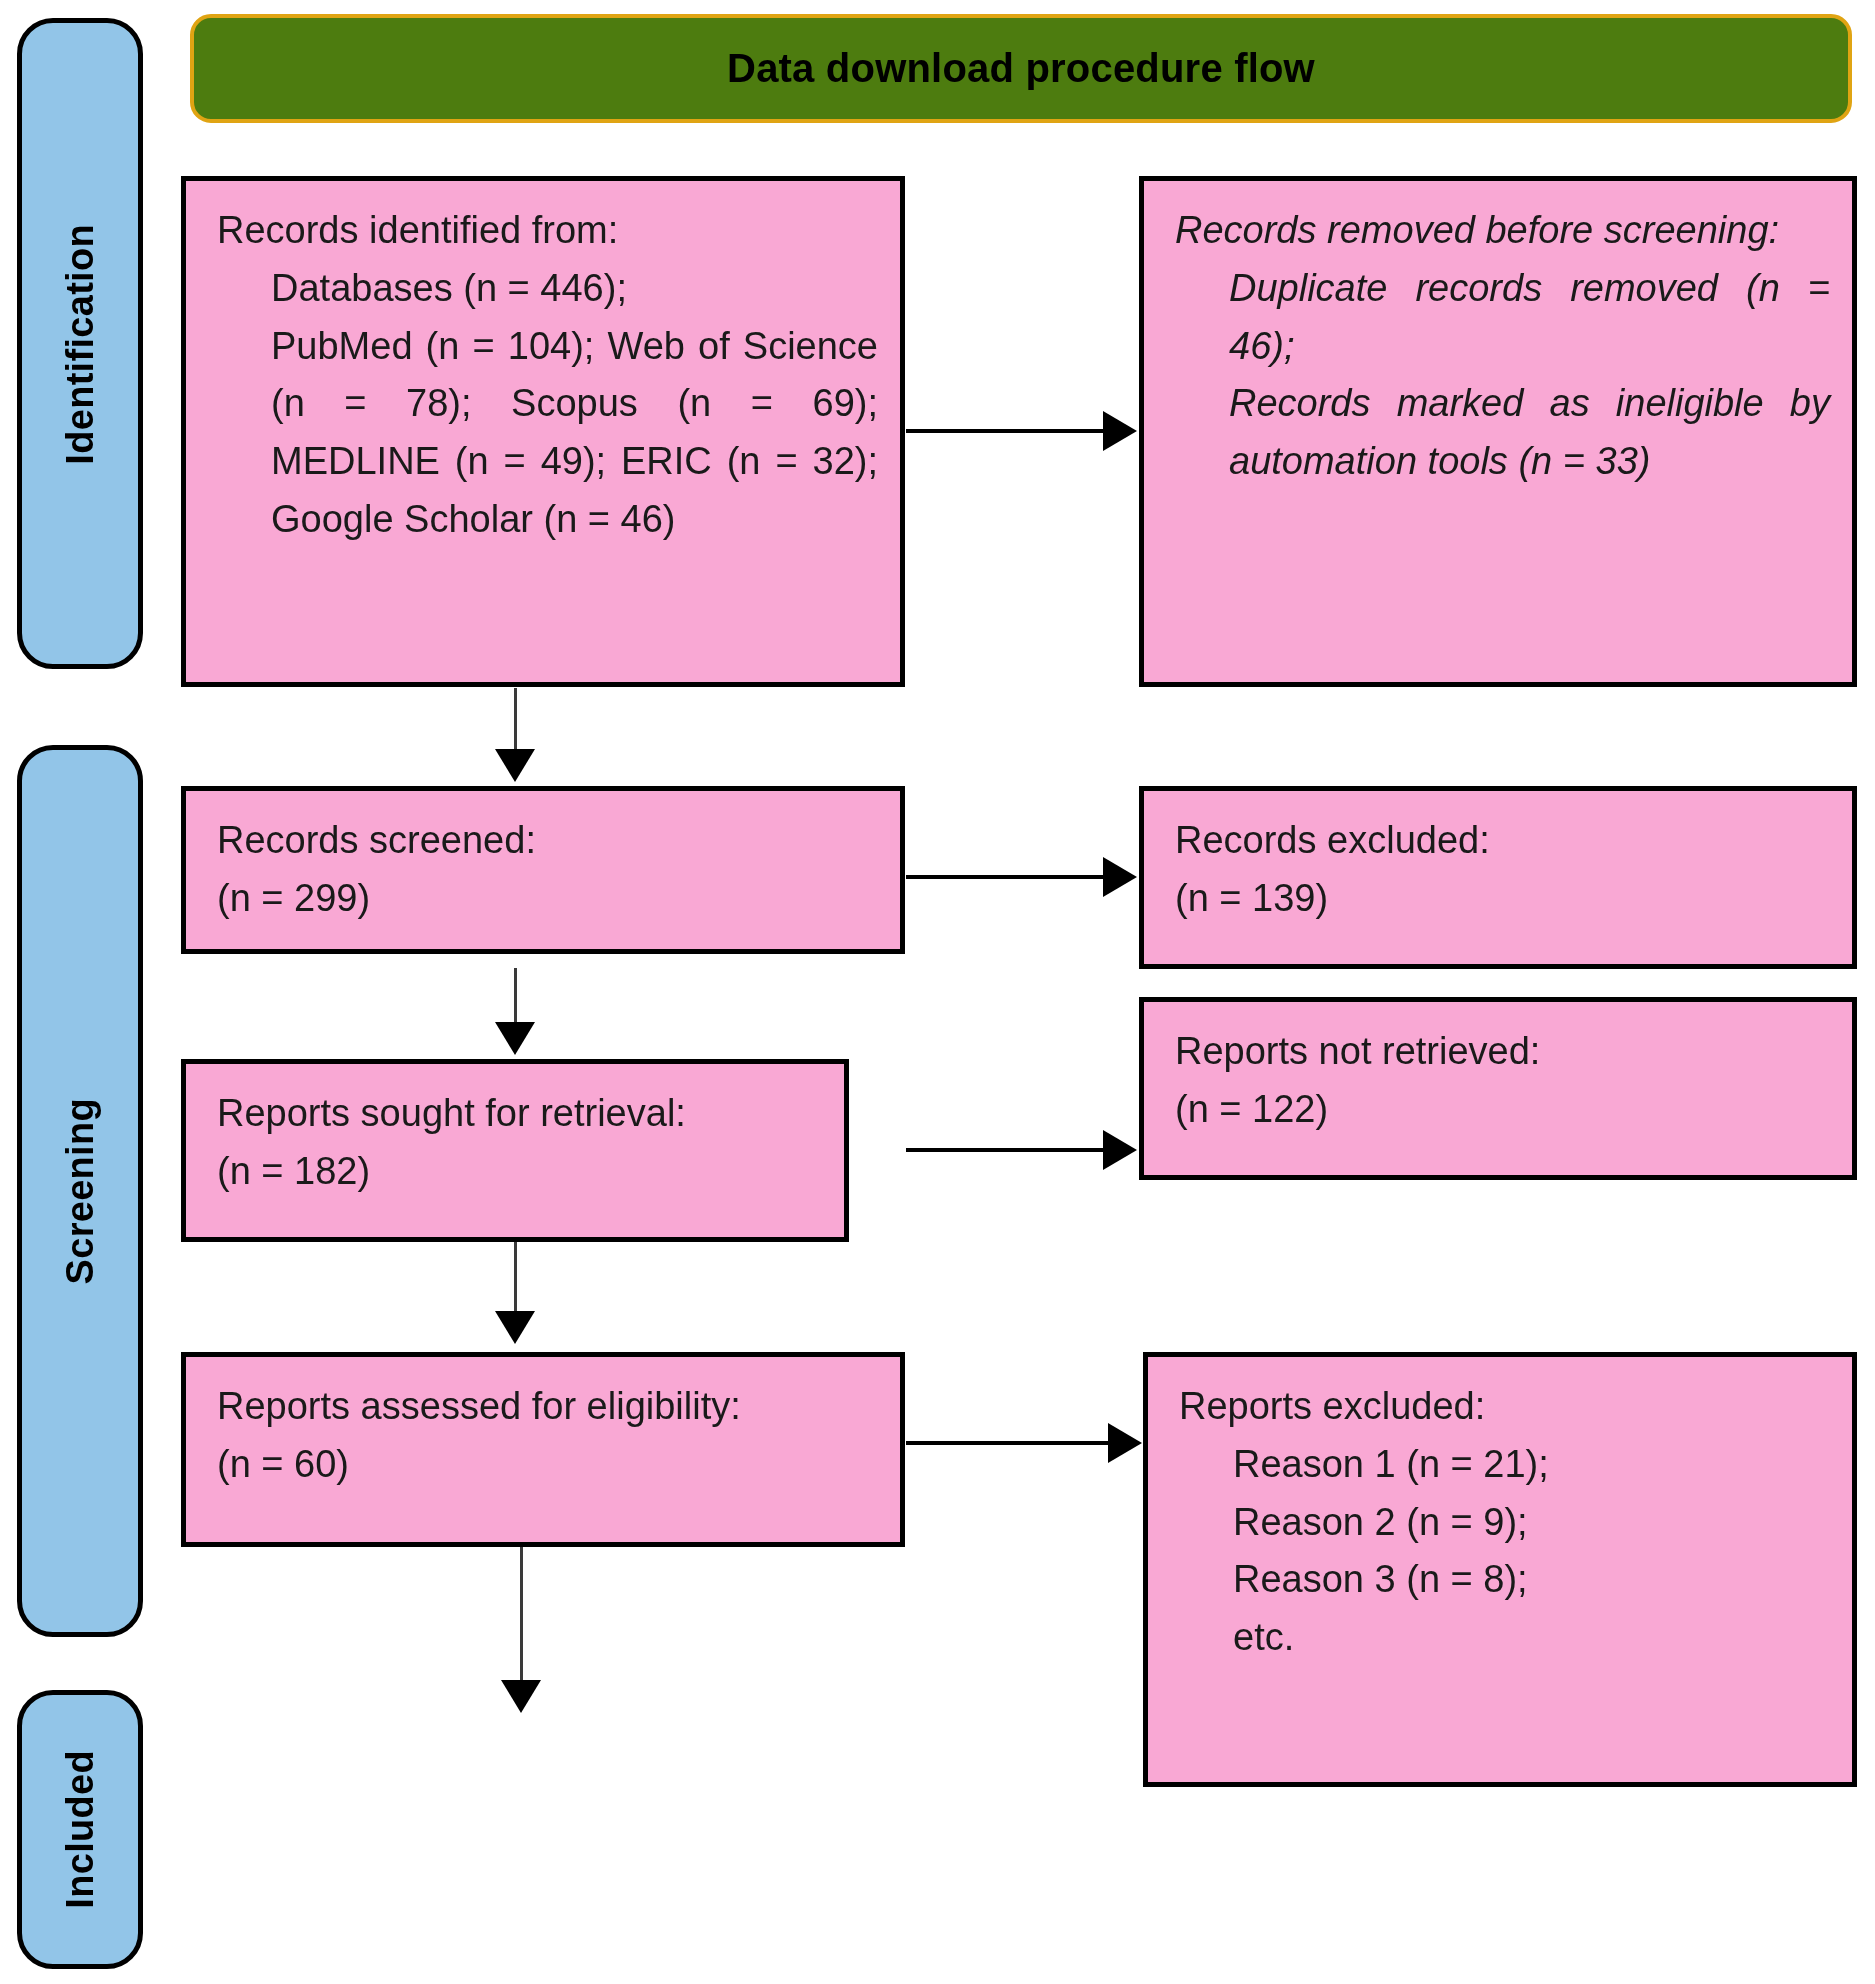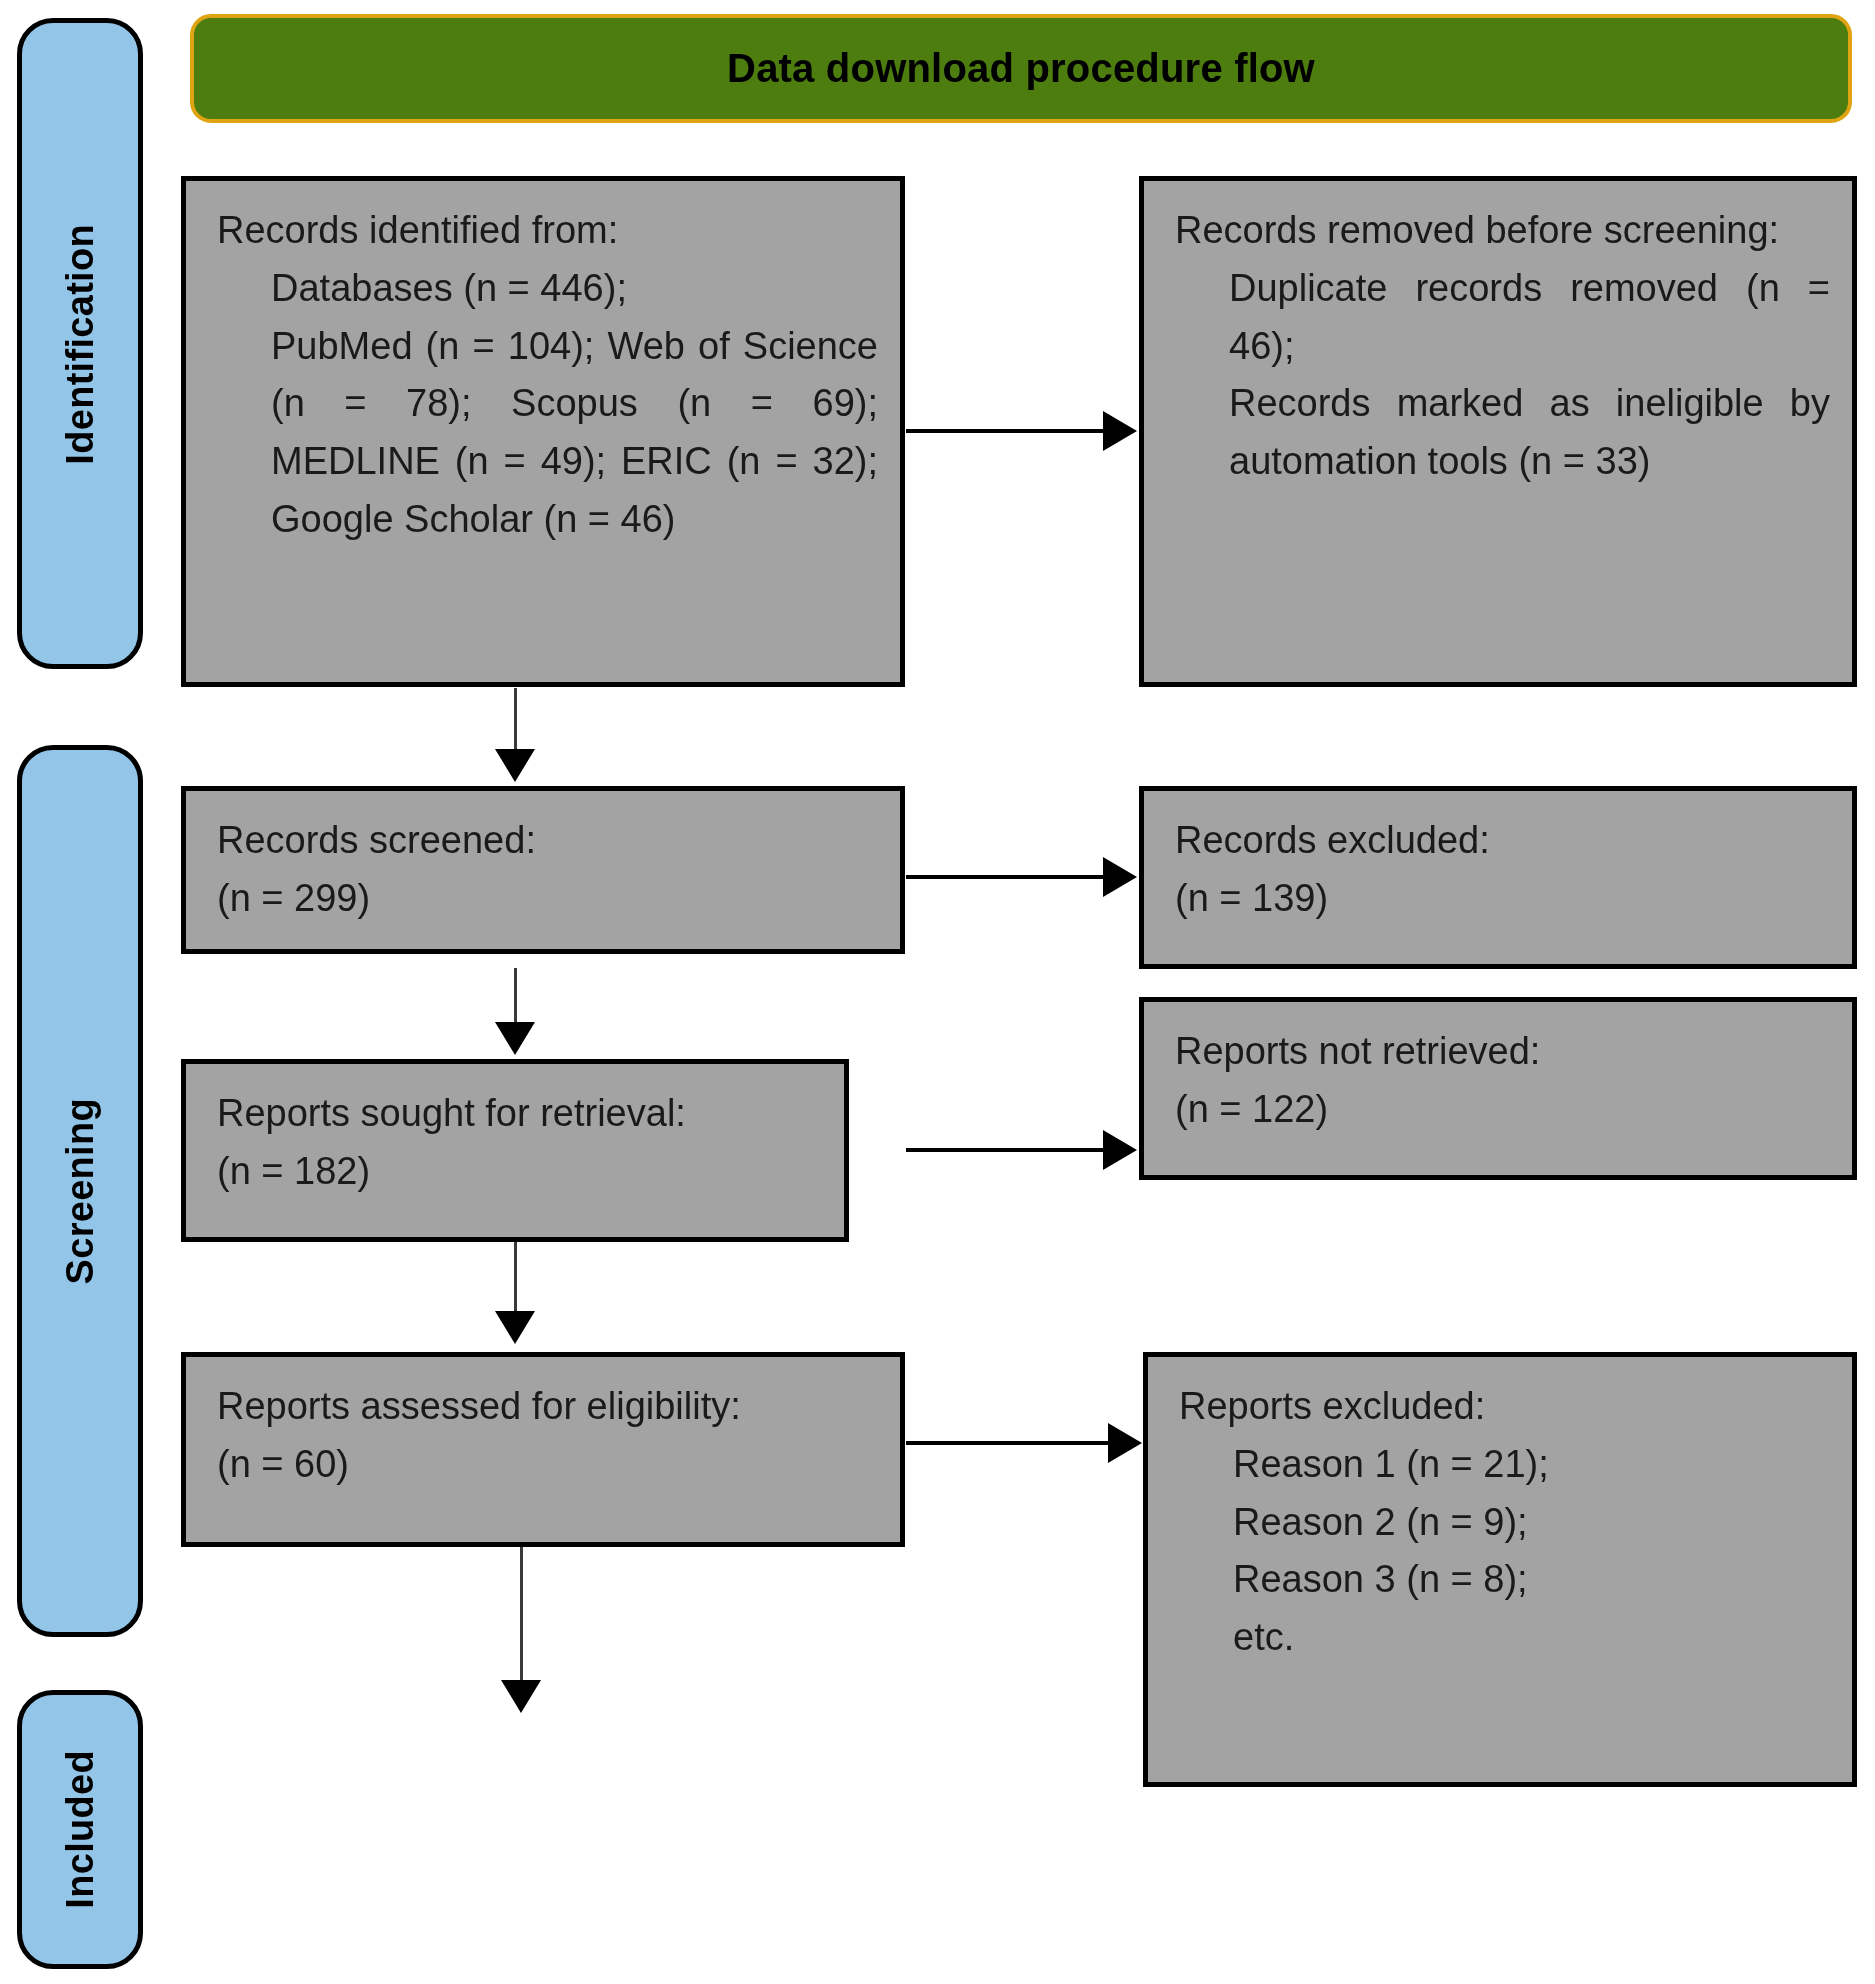--- a/index.html
+++ b/index.html
@@ -67,34 +67,34 @@
   .banner-text {
     font-size: 40px;
     font-weight: bold;
     color: #000000;
     letter-spacing: 0.2px;
   }
 
   
   .box {
     position: absolute;
-    background: #a3a3a3;
+    background: #f9a8d4;
     border: 5.5px solid #000000;
     box-sizing: border-box;
     padding: 21px 22px 12.3px 31px;
   }
   .box p {
     margin: 0;
     font-size: 38px;
     line-height: 1.52;
     color: #1a1a1a;
     white-space: pre-wrap;
   }
   .box p.indent { padding-left: 54px; }
-  .box.justify p { text-align: justify; text-align-last: left; }
+  .box.justify p { text-align: justify; text-align-last: left; font-style: italic; }
 
   
   .box-identified   { left: 181px; top: 176px;  width: 724px; height: 511px; }
   .box-screened     { left: 181px; top: 786px; width: 724px; height: 168px; }
   .box-sought       { left: 181px; top: 1059px; width: 668px; height: 183px; }
   .box-assessed     { left: 181px; top: 1352px; width: 724px; height: 195px; }
   .box-included     { left: 181px; top: 1721px; width: 724px; height: 184px; }
 
   
   .box-removed      { left: 1139px; top: 176px;  width: 718px; height: 511px; }

